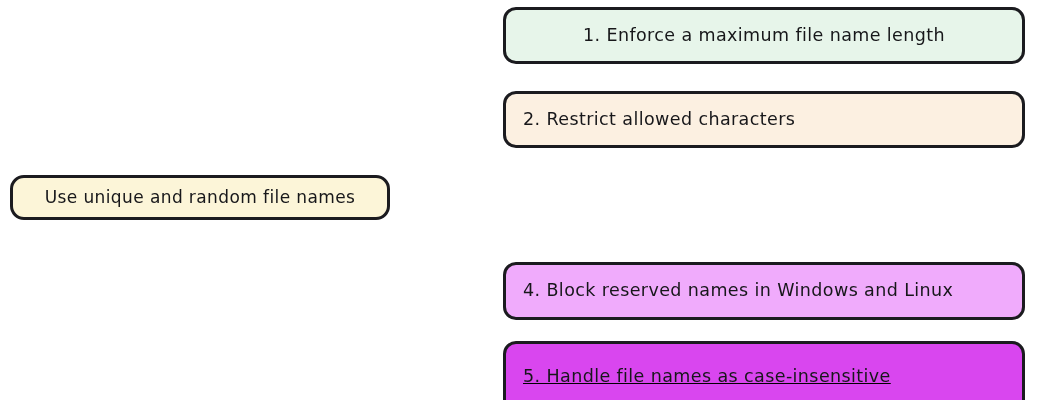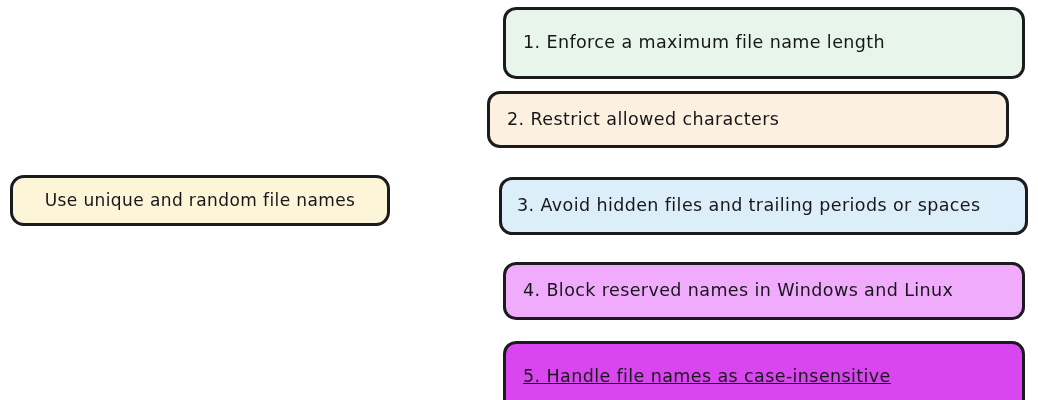--- a/index.html
+++ b/index.html
@@ -41,21 +41,21 @@
     letter-spacing: 0.4px;
     color: #17171a;
     white-space: nowrap;
   }
 
   
   #left-box {
     left: 10px;
     top: 175px;
     width: 380px;
-    height: 51px;
+    height: 45px;
     background: #fcf5d8;
     border-radius: 14px;
   }
   #left-box .box-text {
     width: 100%;
     text-align: center;
     padding: 0 12px;
     font-size: 17px;
   }
 
@@ -71,25 +71,26 @@
     justify-content: center;
     font-family: "DejaVu Sans", sans-serif;
     font-size: 31px;
     font-weight: 700;
     letter-spacing: 0.5px;
     color: #1b1b1f;
   }
 
   
   #opt-1 {
-    left: 503px;  top: 7px;   width: 522px; height: 72px;
+    left: 503px;  top: 7px;   width: 522px; height: 57px;
     background: #e7f5ea;
+    justify-content: center;
   }
   #opt-2 {
-    left: 487px;  top: 91px;  width: 522px; height: 57px;
+    left: 503px;  top: 91px;  width: 522px; height: 57px;
     background: #fcf0e1;
   }
   #opt-3 {
     left: 499px;  top: 177px; width: 529px; height: 58px;
     background: #ddeefb;
   }
   #opt-4 {
     left: 503px;  top: 262px; width: 522px; height: 58px;
     background: #f0abfc;
   }
@@ -112,23 +113,20 @@
 
 
   <div class="sketch-box" id="opt-1">
     <span class="box-text">1. Enforce a maximum file name length</span>
   </div>
 
   <div class="sketch-box" id="opt-2">
     <span class="box-text">2. Restrict allowed characters</span>
   </div>
 
-  <div class="sketch-box" id="opt-3">
-    <span class="box-text">3. Avoid hidden files and trailing periods or spaces</span>
-  </div>
 
   <div class="sketch-box" id="opt-4">
     <span class="box-text">4. Block reserved names in Windows and Linux</span>
   </div>
 
   <div class="sketch-box" id="opt-5">
     <span class="box-text">5. Handle file names as case-insensitive</span>
   </div>
 
 </div>

